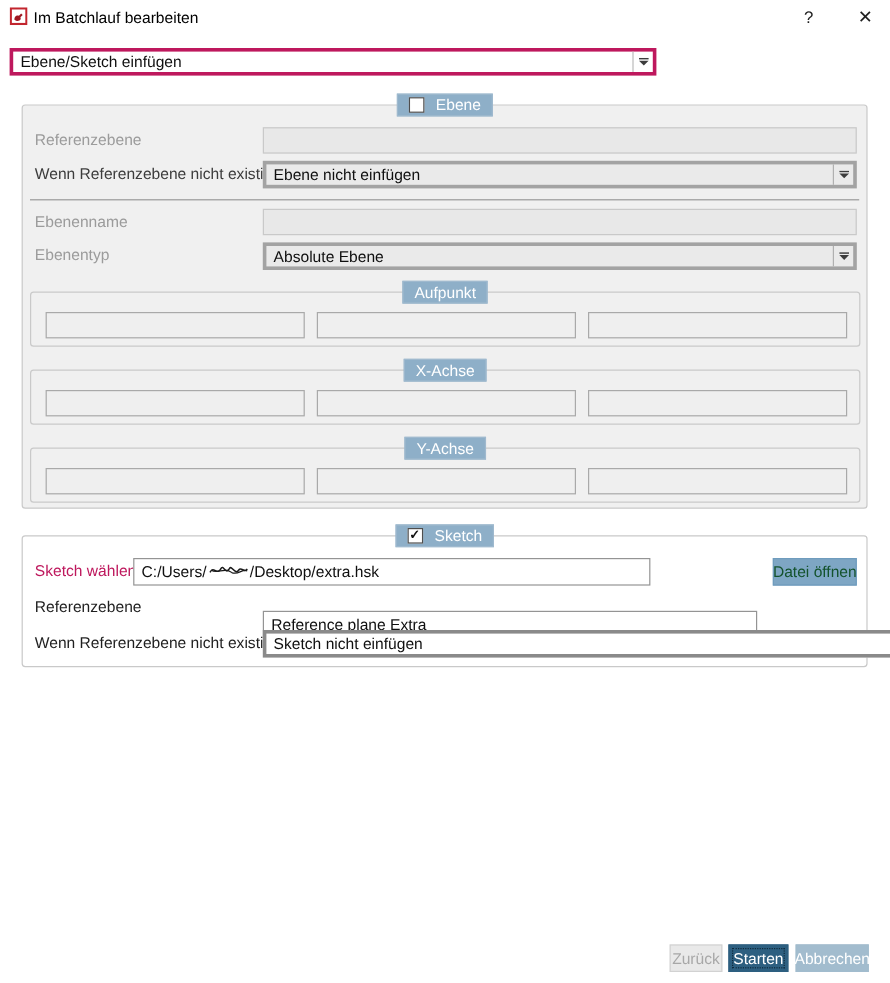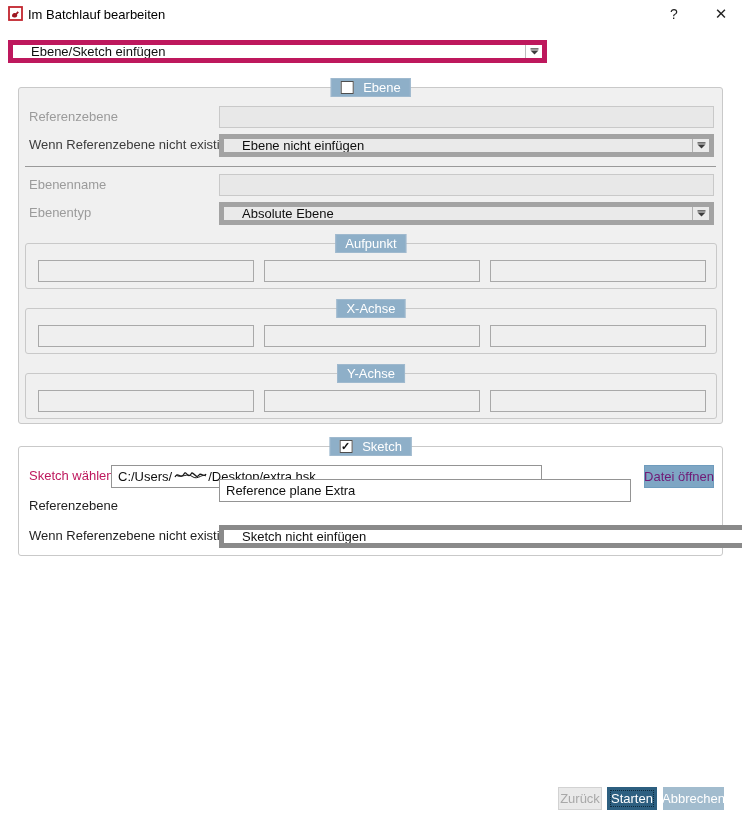--- a/index.html
+++ b/index.html
@@ -12,21 +12,21 @@
   .win-title { position:absolute; left:28px; top:7px; color:#000; white-space:nowrap; }
   .help-btn { position:absolute; left:662px; top:4px; width:24px; height:20px;
               display:flex; align-items:center; justify-content:center;
               font-size:14px; color:#1f1f1f; cursor:default; }
   .close-btn { position:absolute; left:706px; top:3px; width:30px; height:22px;
                display:flex; align-items:center; justify-content:center;
                font-size:15px; color:#1f1f1f; cursor:default; }
 
   
   .combo { position:absolute; display:flex; align-items:stretch; background:#fff;
-           border:5px solid #be185d; height:23px;padding-left:12px; }
+           border:3px solid #be185d; height:23px; }
   .combo .txt { flex:1; display:flex; align-items:center; padding:0 6px;
                 color:#0f0f0f; white-space:nowrap; overflow:hidden; }
   .combo .arrow { width:17px; display:flex; align-items:center; justify-content:center;
                   border-left:1px solid #bcbcbc; }
   .combo.gray { background:#eaeaea; border-color:#a3a3a3; }
   .combo.gray .arrow { border-left-color:#b0b0b0; }
 
   
   .input { position:absolute; height:22px; border:1px solid #949494; background:#fff;
            display:flex; align-items:center; padding:0 6px; color:#0f0f0f; white-space:nowrap; }
@@ -46,21 +46,21 @@
               font-size:11px; line-height:11px; color:#111; font-weight:bold; }
 
   .lbl { position:absolute; white-space:nowrap; }
   .lbl.dim { color:#9b9b9b; }
   .lbl.dark { color:#3c3c3c; }
   .sep { position:absolute; left:6px; right:6px; height:1px; background:#9a9a9a; }
 
   
   .btn { position:absolute; height:23px; display:flex; align-items:center; justify-content:center;
          white-space:nowrap; cursor:default; }
-  .btn.open   { background:#7ea6c4; border:1px solid #6f9cbd; color:#701a75; }
+  .btn.open   { background:#7ea6c4; border:1px solid #6f9cbd; color:#14532d; }
   .btn.back   { background:#e9e9e9; border:1px solid #d2d2d2; color:#a8a8a8; }
   .btn.start  { background:#2d5f80; border:1px solid #2d5f80; color:#fff;
                 outline:1px dotted #0e2views; outline:1px dotted #0e2a3c; outline-offset:-4px; }
   .btn.cancel { background:#a2bcce; border:1px solid #a2bcce; color:#fff; }
 
   .squiggle { display:inline-block; margin:0 1px; vertical-align:-2px; }
 </style>
 </head>
 <body>
 
@@ -185,21 +185,21 @@
             <path d="M2 8 C5 2 8 11 11 5 C13 1 15 10 18 5 C20 1 23 11 26 6 C28 3 31 9 33 5" stroke="#1a1a1a" fill="none" stroke-width="1.3"></path>
             <path d="M3 6 C8 10 14 3 20 8 C25 11 30 4 33 7" stroke="#1a1a1a" fill="none" stroke-width="1"></path>
           </svg></span>
         <span>/Desktop/extra.hsk</span>
     </div>
     <div class="btn open" style="left:625px; top:18px; width:70px;">
       <span>Datei öffnen</span>
     </div>
 
     <span class="lbl" style="left:10px; top:51px; color:#1f1f1f;">Referenzebene</span>
-    <div class="input" style="left:200px; top:32px; width:412px; height:23px;">
+    <div class="input" style="left:200px; top:62px; width:412px; height:23px;">
       <span>Reference plane Extra</span>
     </div>
 
     <span class="lbl" style="left:10px; top:81px; color:#1f1f1f;">Wenn Referenzebene nicht existiert</span>
     <div class="combo" style="left:200px; top:78px; width:593px; border-color:#8a8a8a;">
       <span class="txt">Sketch nicht einfügen</span>
       <span class="arrow">
         <svg width="9" height="7" viewBox="0 0 9 7">
             <rect x="0.5" y="0.3" width="8" height="1.2" fill="#3c3c3c"></rect>
             <path d="M0.5 2.6 L8.5 2.6 L4.5 6.6 Z" fill="#3c3c3c"></path>

